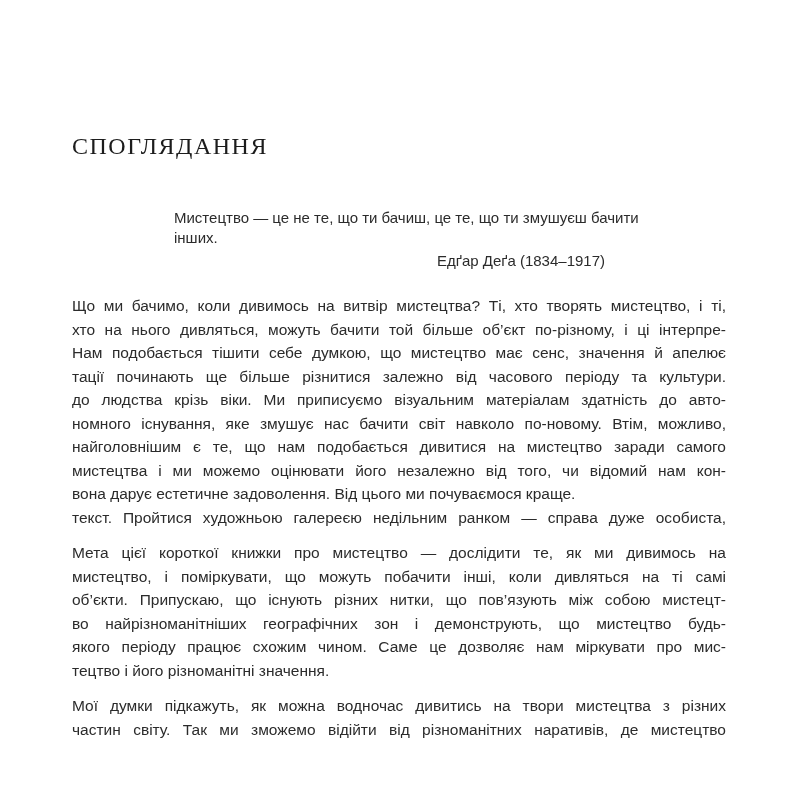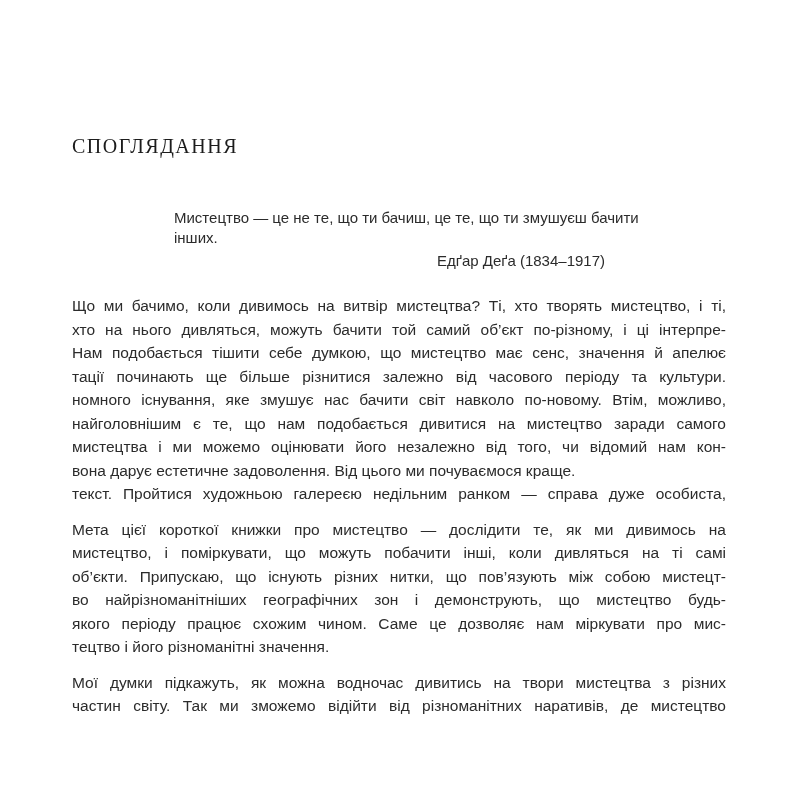--- a/index.html
+++ b/index.html
@@ -13,21 +13,21 @@
     width: 800px; height: 800px;
     background: var(--bg, #ffffff);
     overflow: hidden;
   }
   .chapter-title {
     position: absolute;
     left: 72px; top: 131px;
     margin: 0;
     font-family: "Liberation Serif", serif;
     font-weight: 400;
-    font-size: 20px;
+    font-size: 24px;
     line-height: 30px;
     letter-spacing: 1.5px;
     color: var(--title, #1c1c1c);
   }
   .epigraph {
     position: absolute;
     left: 166px; top: 200px;
     width: 474px;
     margin: 8px;
     font-size: 15px;
@@ -64,23 +64,24 @@
   <figure class="epigraph">
     <div class="eq-line">Мистецтво — це не те, що ти бачиш, це те, що ти змушуєш бачити</div>
     <div class="eq-line">інших.</div>
     <figcaption class="epigraph-attr">Едґар Деґа (1834–1917)</figcaption>
   </figure>
 
   <section class="body-text">
 
     <div class="para">
       <div class="line jl" style="">Що ми бачимо, коли дивимось на витвір мистецтва? Ті, хто творять мистецтво, і ті,</div>
-      <div class="line jl" style="">хто на нього дивляться, можуть бачити той самий об’єкт по-різному, і ці інтерпре-</div>
+      <div class="line jl" style="">хто на нього дивляться, можуть бачити той більше об’єкт по-різному, і ці інтерпре-</div>
       <div class="line jl" style="">Нам подобається тішити себе думкою, що мистецтво має сенс, значення й апелює</div>
       <div class="line jl" style="">тації починають ще більше різнитися залежно від часового періоду та культури.</div>
+      <div class="line jl" style="">до людства крізь віки. Ми приписуємо візуальним матеріалам здатність до авто-</div>
       <div class="line jl" style="">номного існування, яке змушує нас бачити світ навколо по-новому. Втім, можливо,</div>
       <div class="line jl" style="">найголовнішим є те, що нам подобається дивитися на мистецтво заради самого</div>
       <div class="line jl" style="">мистецтва і ми можемо оцінювати його незалежно від того, чи відомий нам кон-</div>
       <div class="line" style="">вона дарує естетичне задоволення. Від цього ми почуваємося краще.</div>
       <div class="line jl" style="">текст. Пройтися художньою галереєю недільним ранком — справа дуже особиста,</div>
     </div>
 
     <div class="para">
       <div class="line jl" style="">Мета цієї короткої книжки про мистецтво — дослідити те, як ми дивимось на</div>
       <div class="line jl" style="">мистецтво, і поміркувати, що можуть побачити інші, коли дивляться на ті самі</div>

